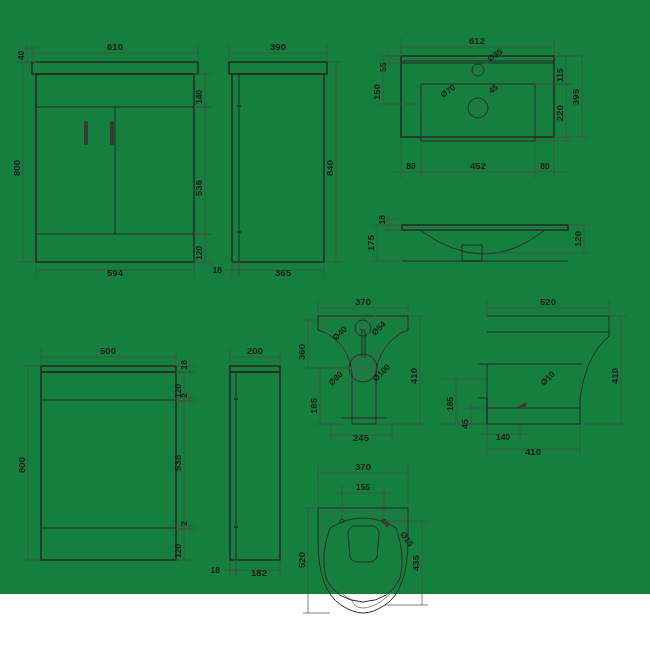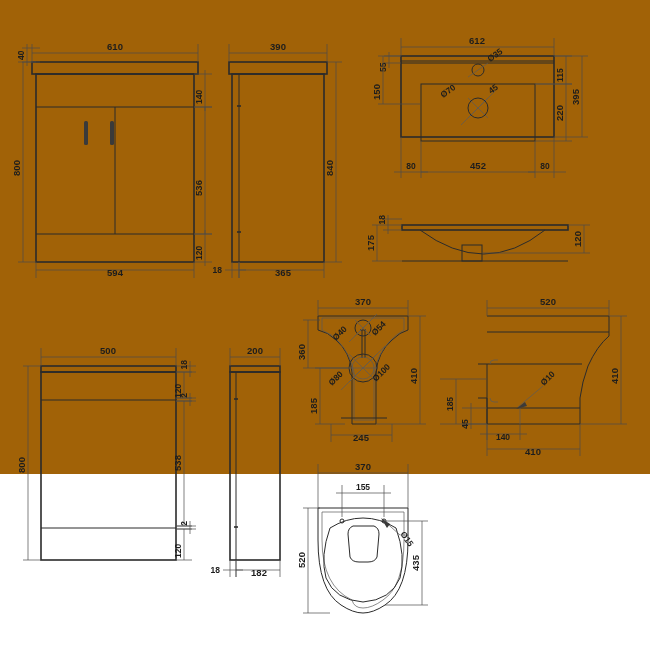--- a/index.html
+++ b/index.html
@@ -1,17 +1,17 @@
 <!DOCTYPE html>
 <html><head>
 <meta charset="utf-8">
 <style>
   html,body{margin:0;padding:0;background:#ffffff;}
   body{width:650px;height:650px;overflow:hidden;font-family:"Liberation Sans",sans-serif;}
-  #sheet{position:relative;width:650px;height:474px;background:#a16207;}
+  #sheet{position:relative;width:650px;height:594px;background:#15803d;}
   svg{display:block;}
   .ln{stroke:#2b2b2b;stroke-width:1;fill:none;}
   .lnT{stroke:#2b2b2b;stroke-width:1.6;fill:none;}
   .thin{stroke:#5a5a5a;stroke-width:0.7;fill:none;}
   .dim{stroke:#4a4a4a;stroke-width:0.7;fill:none;}
   .hatch{fill:#3a3a3a;}
   text{font-family:"Liberation Sans",sans-serif;fill:#1d1d1d;font-weight:bold;}
   .t8{font-size:8.5px;}
   .t9{font-size:9.5px;}
 </style>

